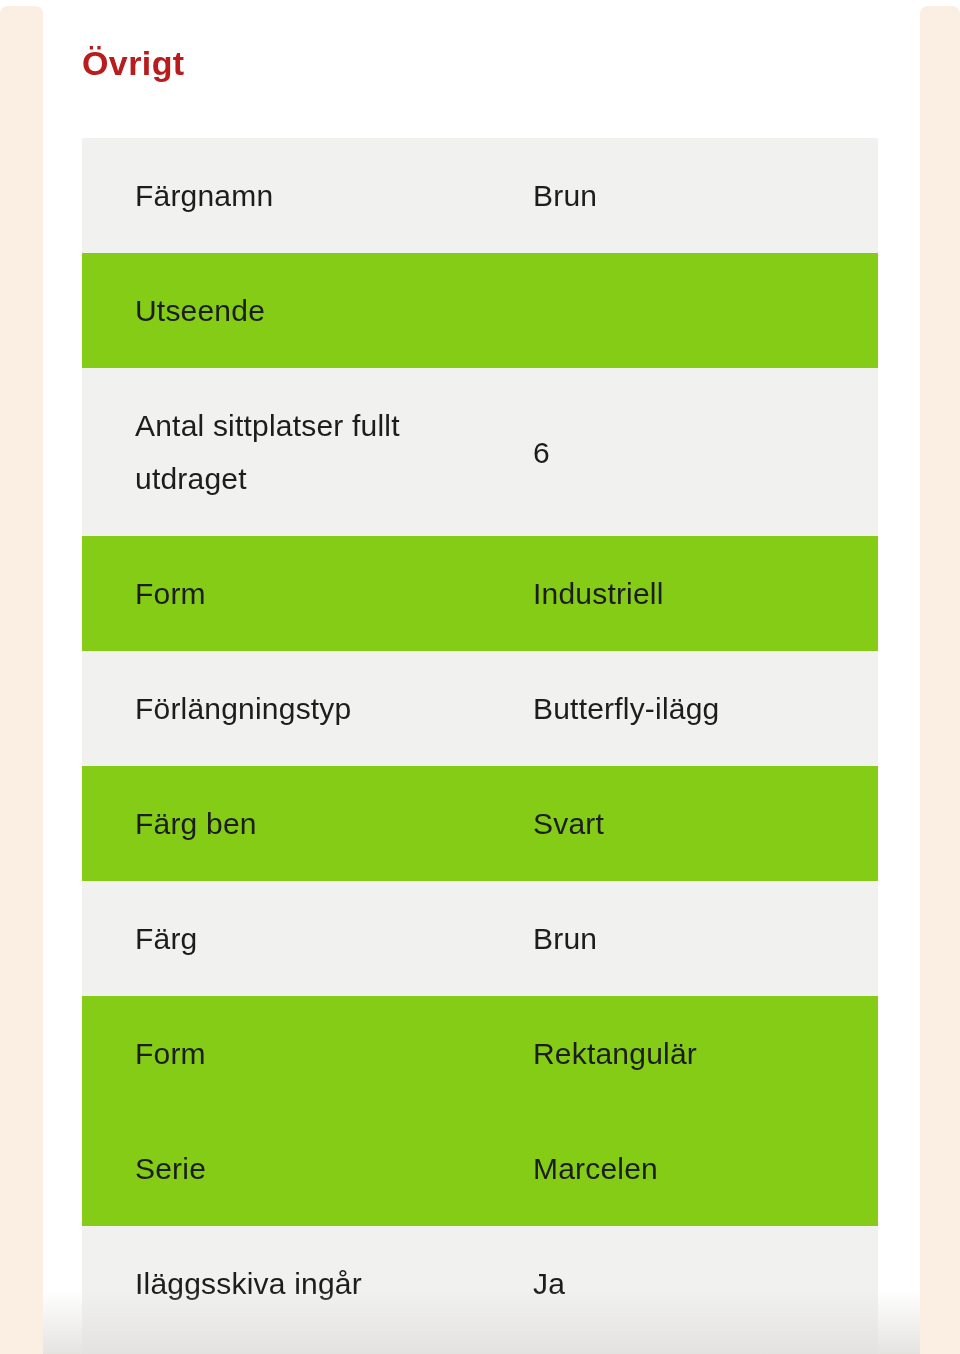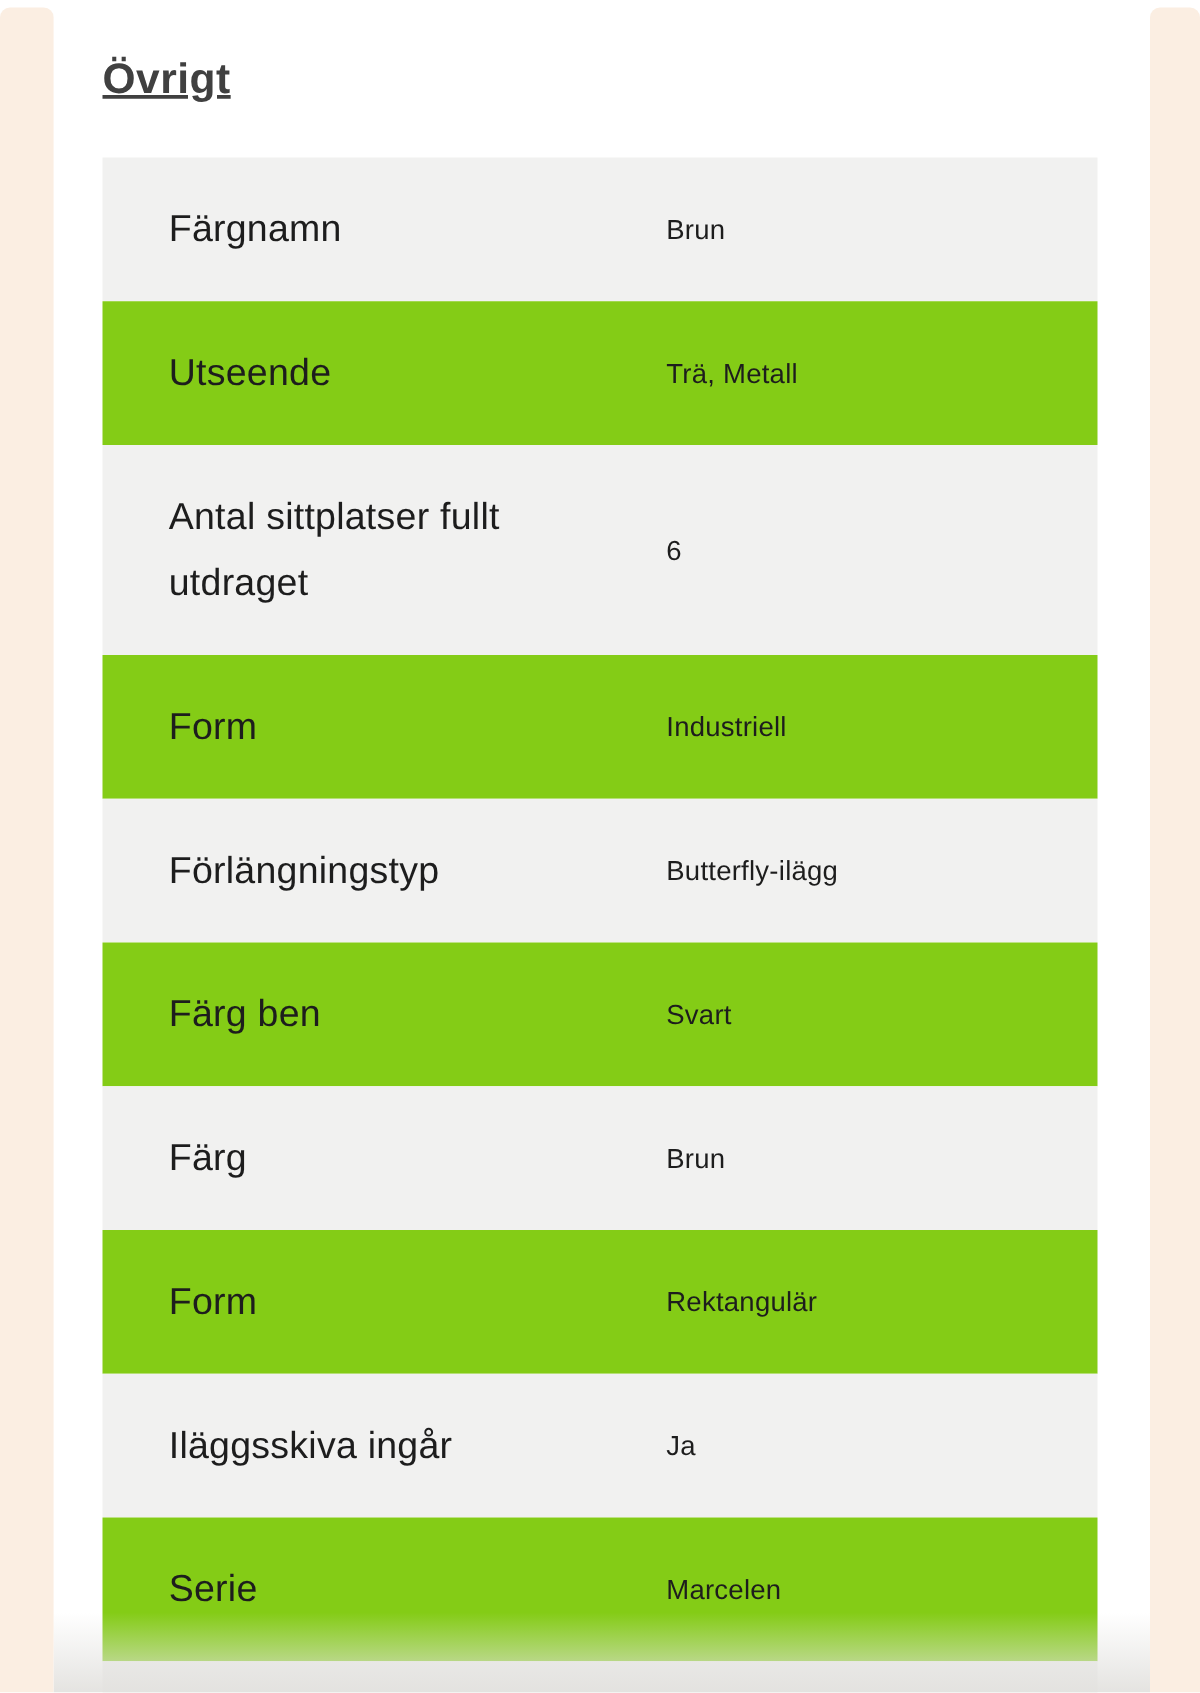--- a/index.html
+++ b/index.html
@@ -33,23 +33,22 @@
     width: 877px;
     height: 1354px;
     background: #ffffff;
     padding: 40px 0 0 39px;
   }
   .spec-title {
     font-size: 34px;
     line-height: 46px;
     font-weight: 700;
     letter-spacing: 0.4px;
-    margin-bottom: 40px;
-    color: #404040;
-    text-decoration: underline;
+    margin-bottom: 52px;
+    color: #b91c1c;
   }
   .spec-table { width: 796px; }
   .spec-row {
     display: flex;
     align-items: center;
     width: 796px;
     padding: 31px 20px 31px 53px;
     background: #84cc16;
   }
   .spec-row.shaded { background: #f1f1f0; }
@@ -59,21 +58,21 @@
     font-size: 30px;
     line-height: 53px;
     letter-spacing: 0.2px;
   }
   .spec-label span {
     display: inline-block;
     max-width: 330px;
   }
   .spec-value {
     flex: 1;
-    font-size: 22px;
+    font-size: 30px;
     line-height: 53px;
     letter-spacing: 0.2px;
   }
   .next-row-sliver {
     width: 796px;
     height: 60px;
     background: #f1f1f0;
   }
   .bottom-fade {
     position: absolute;
@@ -95,21 +94,20 @@
   <section class="spec-card">
     <h2 class="spec-title">Övrigt</h2>
     <div class="spec-table">
   <div class="spec-row shaded">
     <div class="spec-label"><span>Färgnamn</span></div>
     <div class="spec-value"><span>Brun</span></div>
   </div>
 
   <div class="spec-row">
     <div class="spec-label"><span>Utseende</span></div>
-    <div class="spec-value"><span>Trä, Metall</span></div>
   </div>
 
   <div class="spec-row shaded">
     <div class="spec-label"><span>Antal sittplatser fullt utdraget</span></div>
     <div class="spec-value"><span>6</span></div>
   </div>
 
   <div class="spec-row">
     <div class="spec-label"><span>Form</span></div>
     <div class="spec-value"><span>Industriell</span></div>
@@ -128,27 +126,27 @@
   <div class="spec-row shaded">
     <div class="spec-label"><span>Färg</span></div>
     <div class="spec-value"><span>Brun</span></div>
   </div>
 
   <div class="spec-row">
     <div class="spec-label"><span>Form</span></div>
     <div class="spec-value"><span>Rektangulär</span></div>
   </div>
 
+  <div class="spec-row">
+    <div class="spec-label"><span>Serie</span></div>
+    <div class="spec-value"><span>Marcelen</span></div>
+  </div>
+
   <div class="spec-row shaded">
     <div class="spec-label"><span>Iläggsskiva ingår</span></div>
     <div class="spec-value"><span>Ja</span></div>
-  </div>
-
-  <div class="spec-row">
-    <div class="spec-label"><span>Serie</span></div>
-    <div class="spec-value"><span>Marcelen</span></div>
   </div>
 </div>
     <div class="next-row-sliver"></div>
   </section>
 
   <div class="bottom-fade"></div>
 </div>
 
 </body></html>

